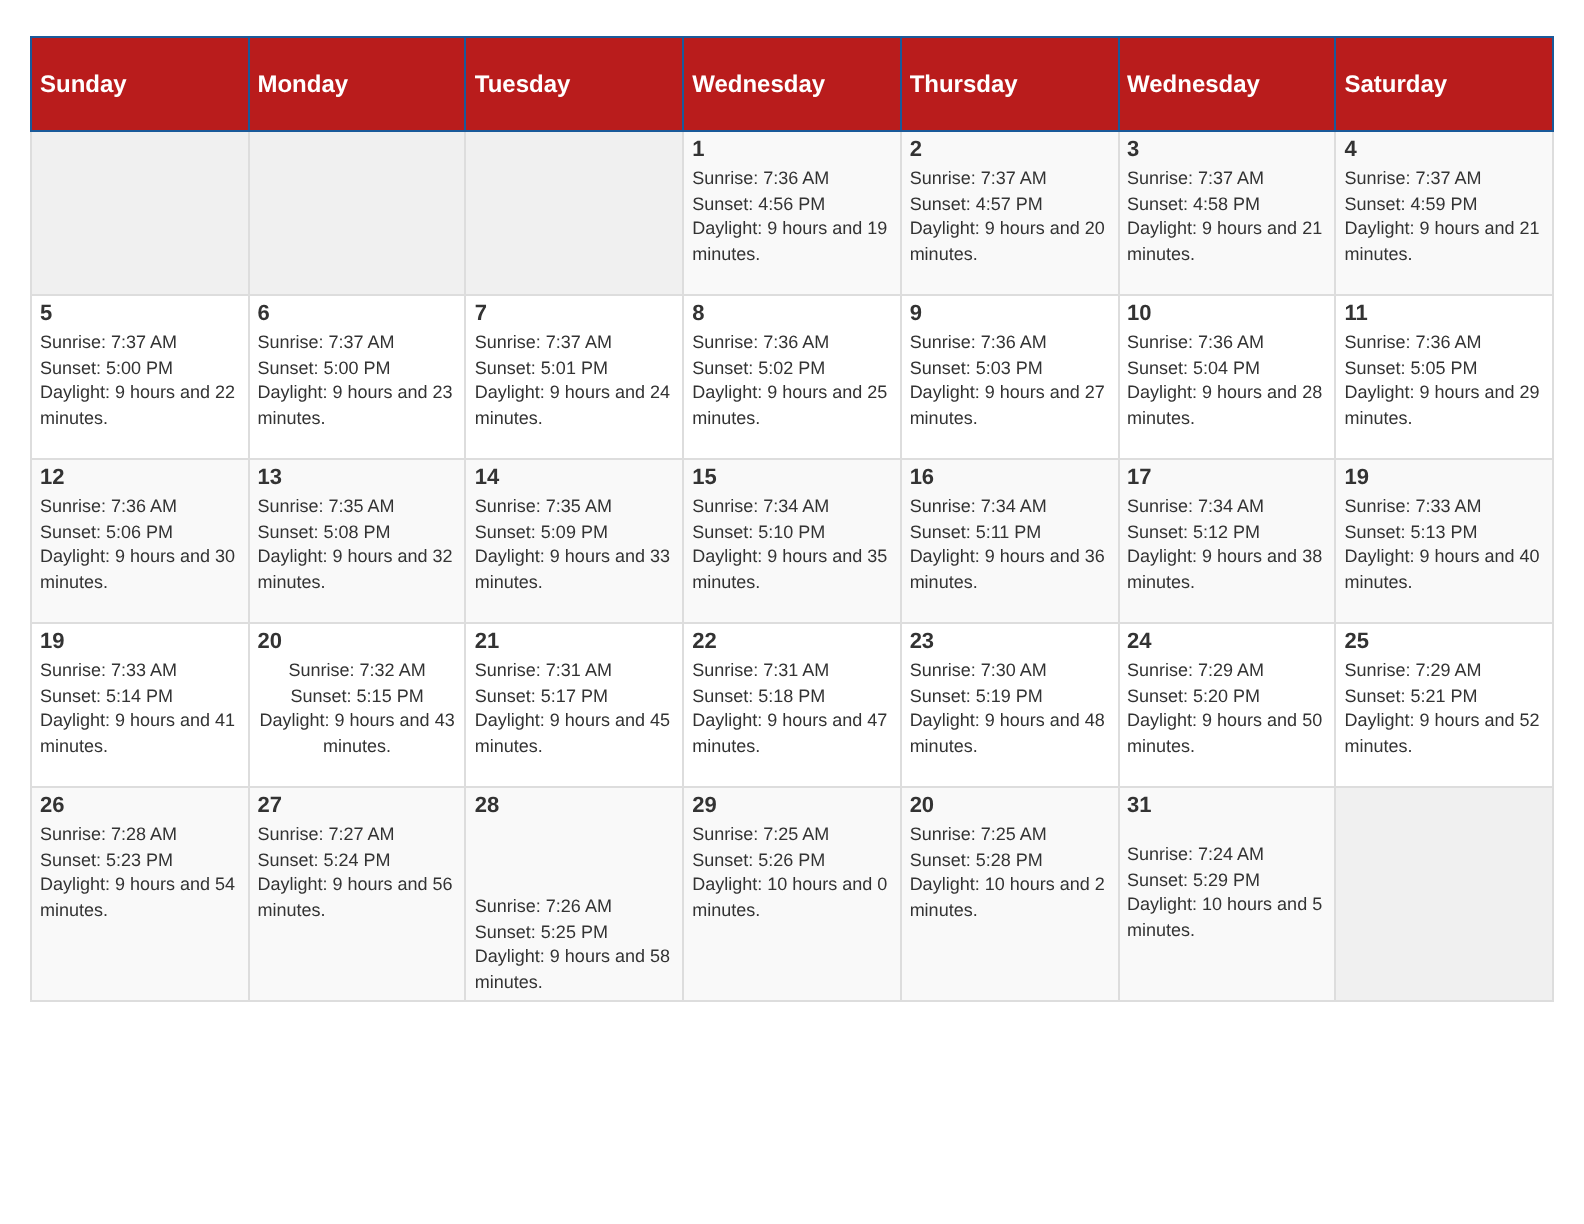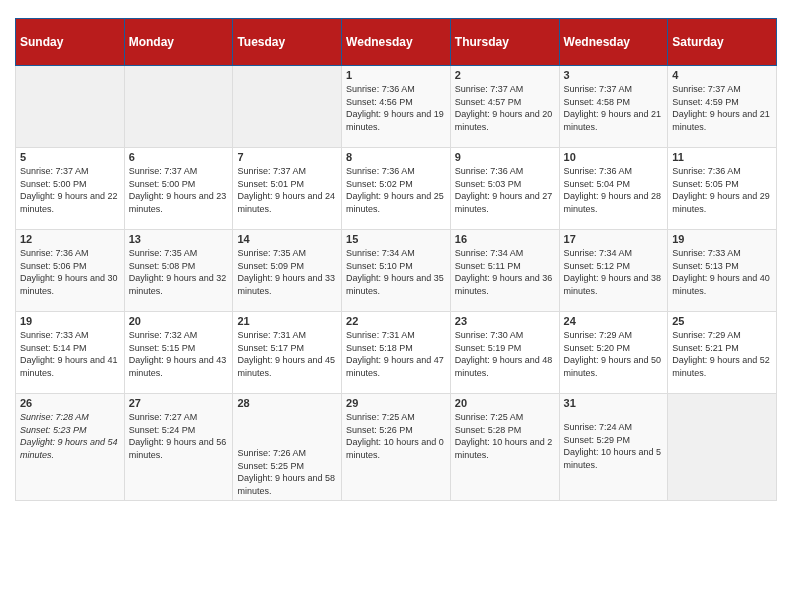--- a/index.html
+++ b/index.html
@@ -245,21 +245,21 @@
         </tr>
         <tr>
           <td>
             <span class="day-number">19</span>
             <div class="day-info" style="white-space: pre-line;">Sunrise: 7:33 AM
 Sunset: 5:14 PM
 Daylight: 9 hours and 41 minutes.</div>
           </td>
           <td>
             <span class="day-number">20</span>
-            <div class="day-info" style="white-space: pre-line;">Sunrise: 7:32 AM
+            <div class="day-info" style="white-space: pre-line; text-align: center;">Sunrise: 7:32 AM
 Sunset: 5:15 PM
 Daylight: 9 hours and 43 minutes.</div>
           </td>
           <td>
             <span class="day-number">21</span>
             <div class="day-info" style="white-space: pre-line;">Sunrise: 7:31 AM
 Sunset: 5:17 PM
 Daylight: 9 hours and 45 minutes.</div>
           </td>
           <td>
@@ -283,21 +283,21 @@
           <td>
             <span class="day-number">25</span>
             <div class="day-info" style="white-space: pre-line;">Sunrise: 7:29 AM
 Sunset: 5:21 PM
 Daylight: 9 hours and 52 minutes.</div>
           </td>
         </tr>
         <tr>
           <td>
             <span class="day-number">26</span>
-            <div class="day-info" style="white-space: pre-line; font-style: italic;">Sunrise: 7:28 AM
+            <div class="day-info" style="white-space: pre-line;">Sunrise: 7:28 AM
 Sunset: 5:23 PM
 Daylight: 9 hours and 54 minutes.</div>
           </td>
           <td>
             <span class="day-number">27</span>
             <div class="day-info" style="white-space: pre-line;">Sunrise: 7:27 AM
 Sunset: 5:24 PM
 Daylight: 9 hours and 56 minutes.</div>
           </td>
           <td>

